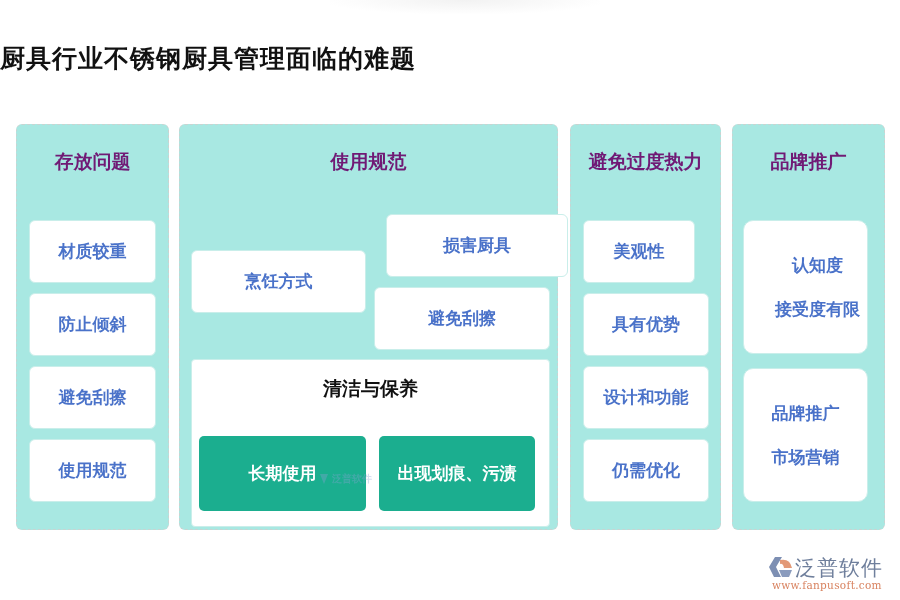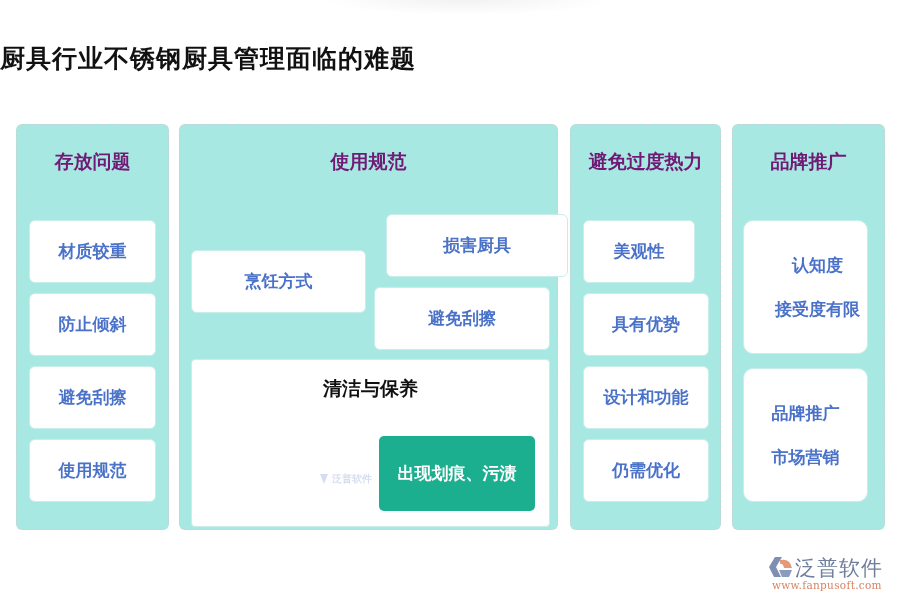--- a/index.html
+++ b/index.html
@@ -87,20 +87,21 @@
     </div>
   <div class="card" style="left:206px; top:89px; width:182px; height:63px;">
       <span class="line">损害厨具</span>
     </div>
   <div class="card" style="left:194px; top:162px; width:176px; height:63px;">
       <span class="line">避免刮擦</span>
     </div>
 
   <div class="inner-box" style="left:11px; top:234px; width:359px; height:168px;">
     <div class="inner-title">清洁与保养</div>
+    <div class="green-btn" style="left:7px; top:76px; width:167px; height:75px;">长期使用</div>
     <div class="green-btn" style="left:187px; top:76px; width:156px; height:75px;">出现划痕、污渍</div>
   </div>
 </div>
 
 <div class="wm-small">
   <svg width="12" height="12" viewBox="0 0 12 12">
       <path d="M2 1 L10 1 L6 11 Z" fill="#8aa2d6"></path>
     </svg>
   <span>泛普软件</span>
 </div>

